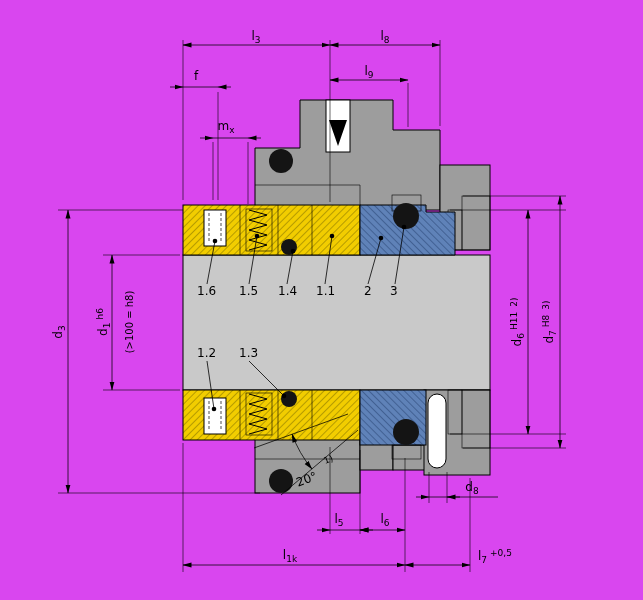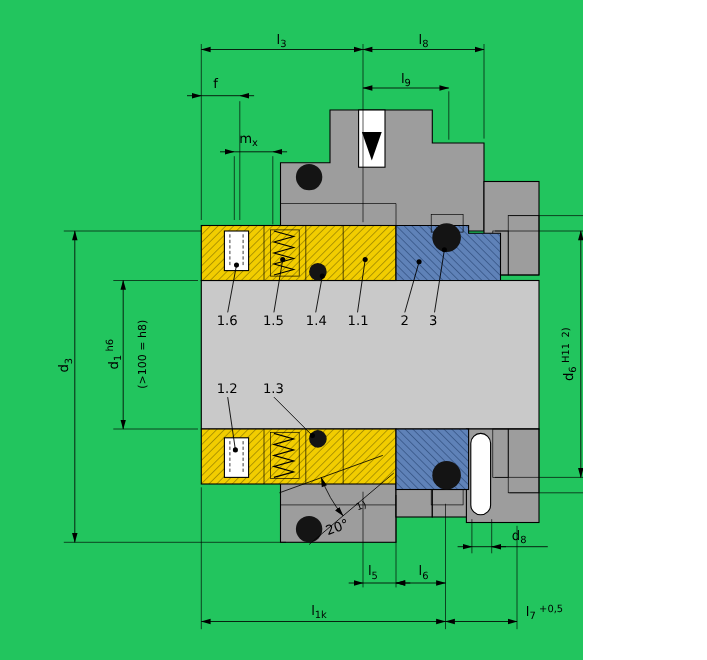--- a/index.html
+++ b/index.html
@@ -1,16 +1,16 @@
 <!DOCTYPE html>
 <html><head>
 <meta charset="utf-8">
 <style>
   html,body{margin:0;padding:0;background:#ffffff;}
-  .stage{width:530px;height:600px;position:relative;background:#22c55e;overflow:hidden;text-align:center;}
+  .stage{width:643px;height:600px;position:relative;background:#d946ef;overflow:hidden;text-align:center;}
   svg text{font-family:"DejaVu Sans",sans-serif;font-size:12px;fill:#000;}
   .sub{font-size:9px;}
   .sup{font-size:9px;}
   .note{font-size:10px;}
   .outline{stroke:#000;stroke-width:1;}
   .thin{stroke:#000;stroke-width:0.6;fill:none;}
   .dim{stroke:#000;stroke-width:0.75;fill:none;}
   .ext{stroke:#000;stroke-width:0.6;}
   .leader{stroke:#000;stroke-width:0.8;fill:none;}
   .dashed{stroke:#000;stroke-width:0.7;stroke-dasharray:3 2;}

